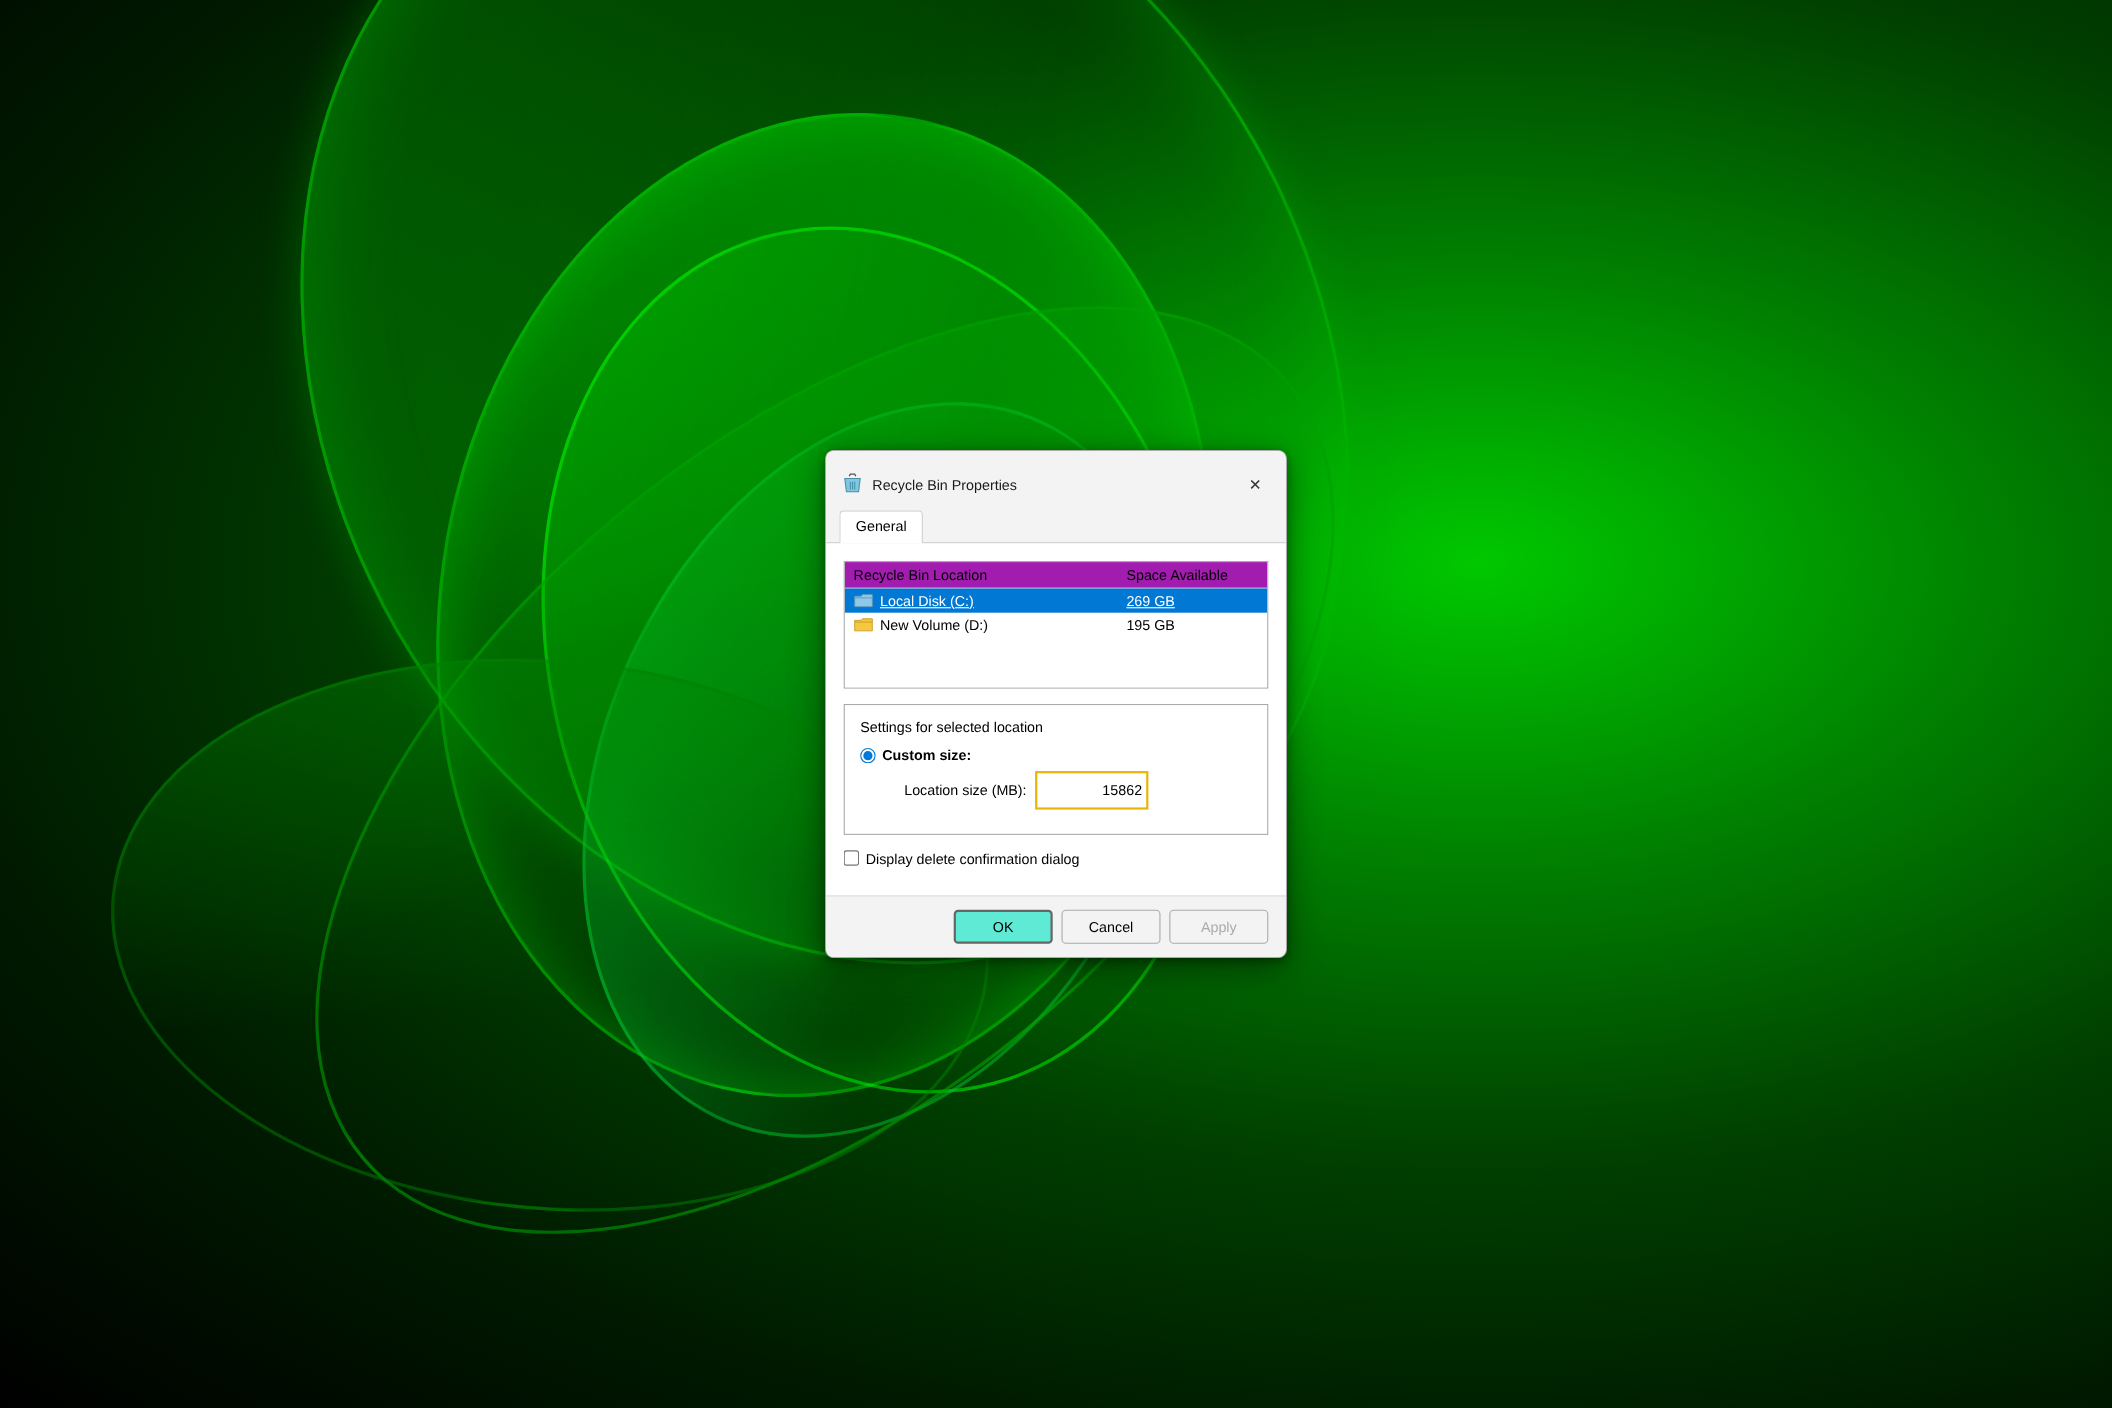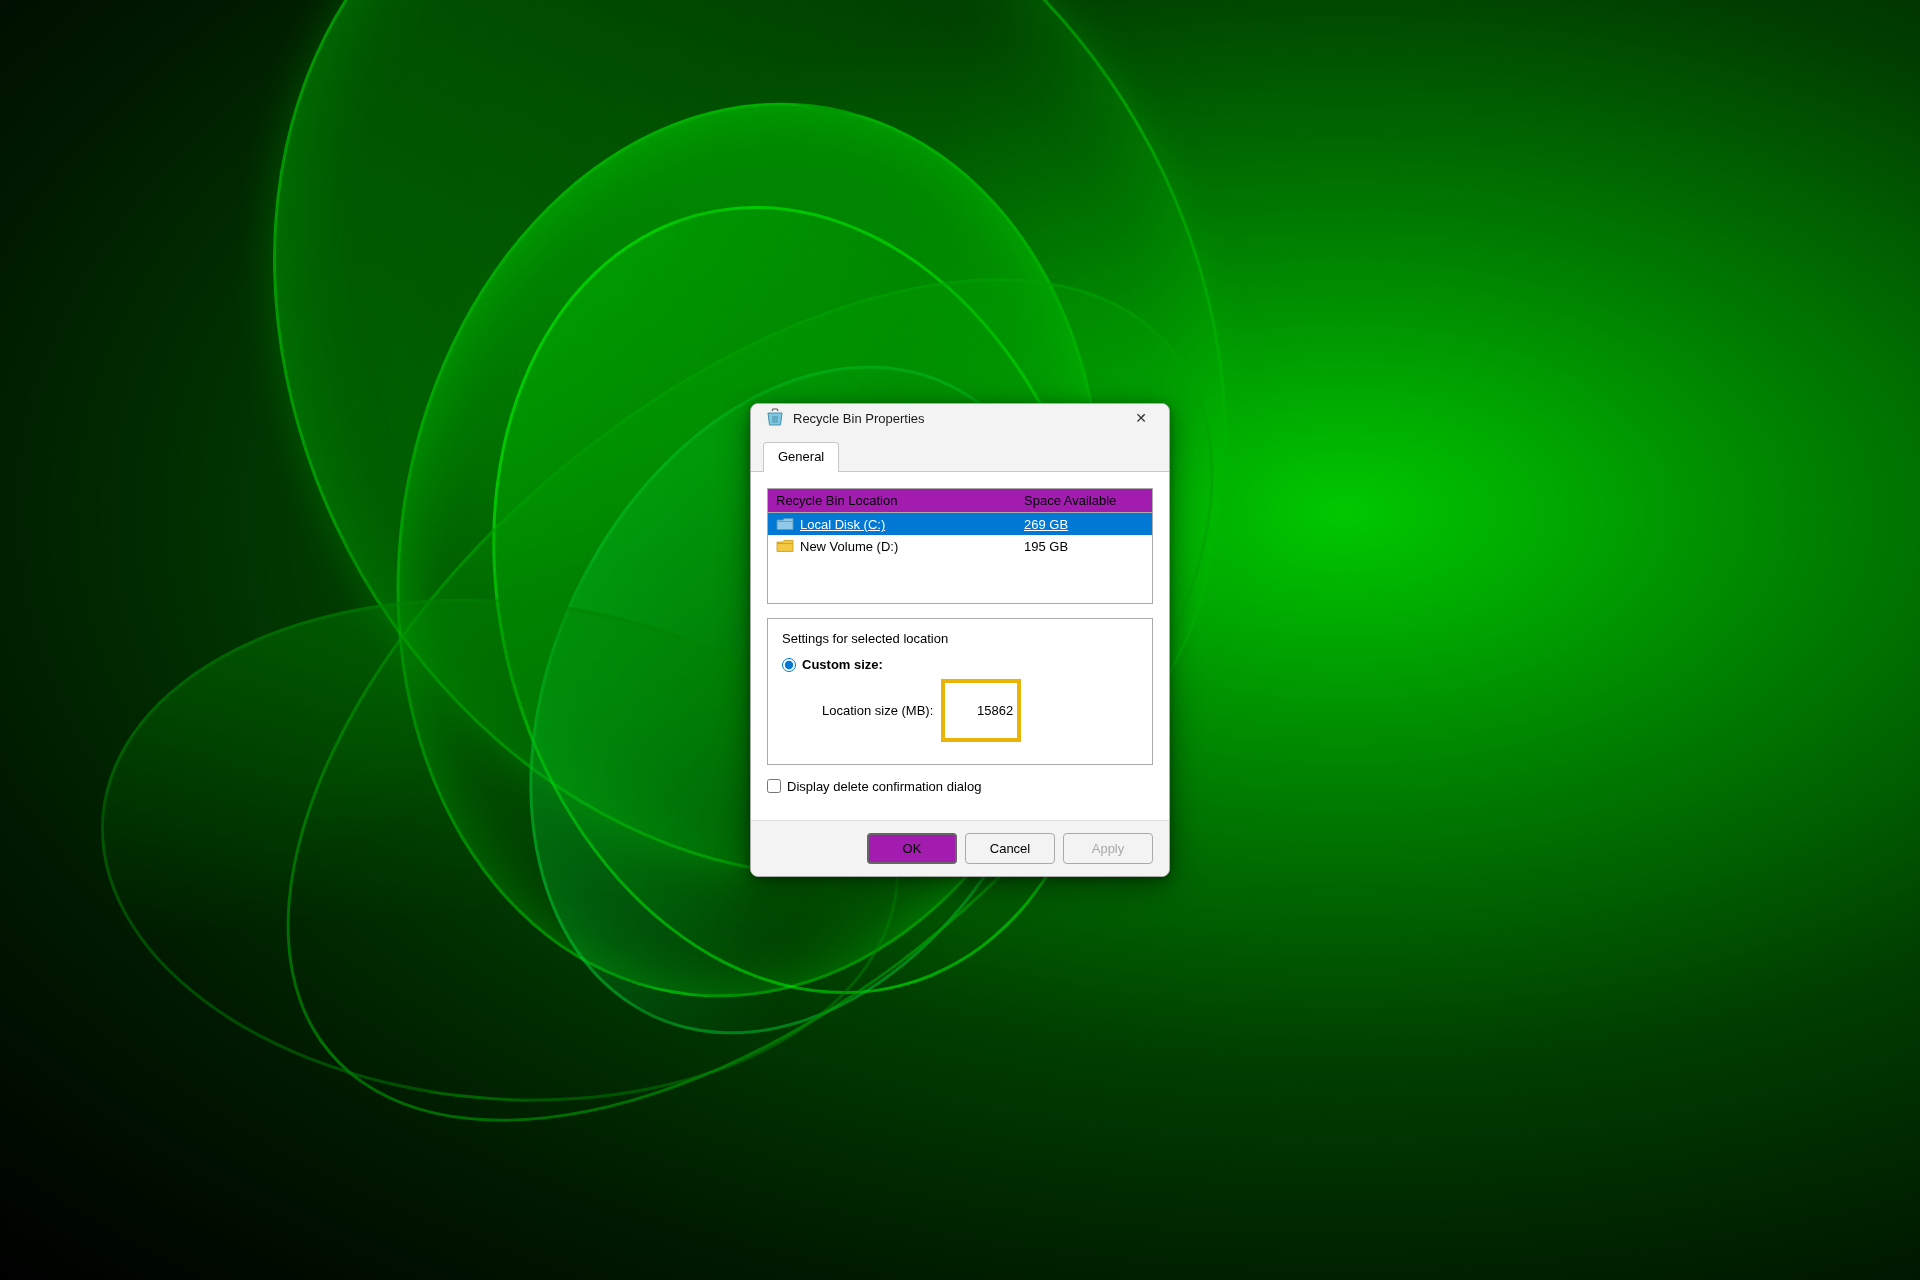--- a/index.html
+++ b/index.html
@@ -89,21 +89,21 @@
       border-radius: 8px;
       width: 420px;
       box-shadow: 0 8px 32px rgba(0,0,0,0.45), 0 2px 8px rgba(0,0,0,0.3);
       overflow: hidden;
       font-size: 13px;
       color: #000;
     }
 
     .dialog-titlebar {
       background: #f3f3f3;
-      padding: 0 14px 10px 14px;
+      padding: 16px 14px 10px 14px;
       display: flex;
       align-items: center;
       justify-content: space-between;
       border-bottom: none;
       user-select: none;
     }
 
     .dialog-title-left {
       display: flex;
       align-items: center;
@@ -250,23 +250,23 @@
     .max-size-row {
       display: flex;
       align-items: center;
       margin-top: 4px;
       margin-left: 20px;
       font-size: 13px;
       gap: 8px;
     }
 
     .max-size-input {
-      width: 80px;
-      border: 4px solid #eab308;
-      padding: 20px 4px;
+      width: 103px;
+      border: 2px solid #eab308;
+      padding: 8px 4px;
       font-size: 13px;
       text-align: right;
       outline: none;
     }
 
     
     .checkbox-row {
       display: flex;
       align-items: center;
       gap: 6px;
@@ -297,21 +297,21 @@
       font-size: 13px;
       border: 1px solid #aaa;
       border-radius: 4px;
       cursor: pointer;
       background: #f3f3f3;
       color: #000;
       transition: background 0.1s;
     }
 
     .btn.default-btn {
-      background: #a21caf;
+      background: #5eead4;
       border: 2px solid #666;
     }
 
     .btn:disabled {
       color: #aaa;
       cursor: default;
     }
   </style>
 </head>
 <body>

